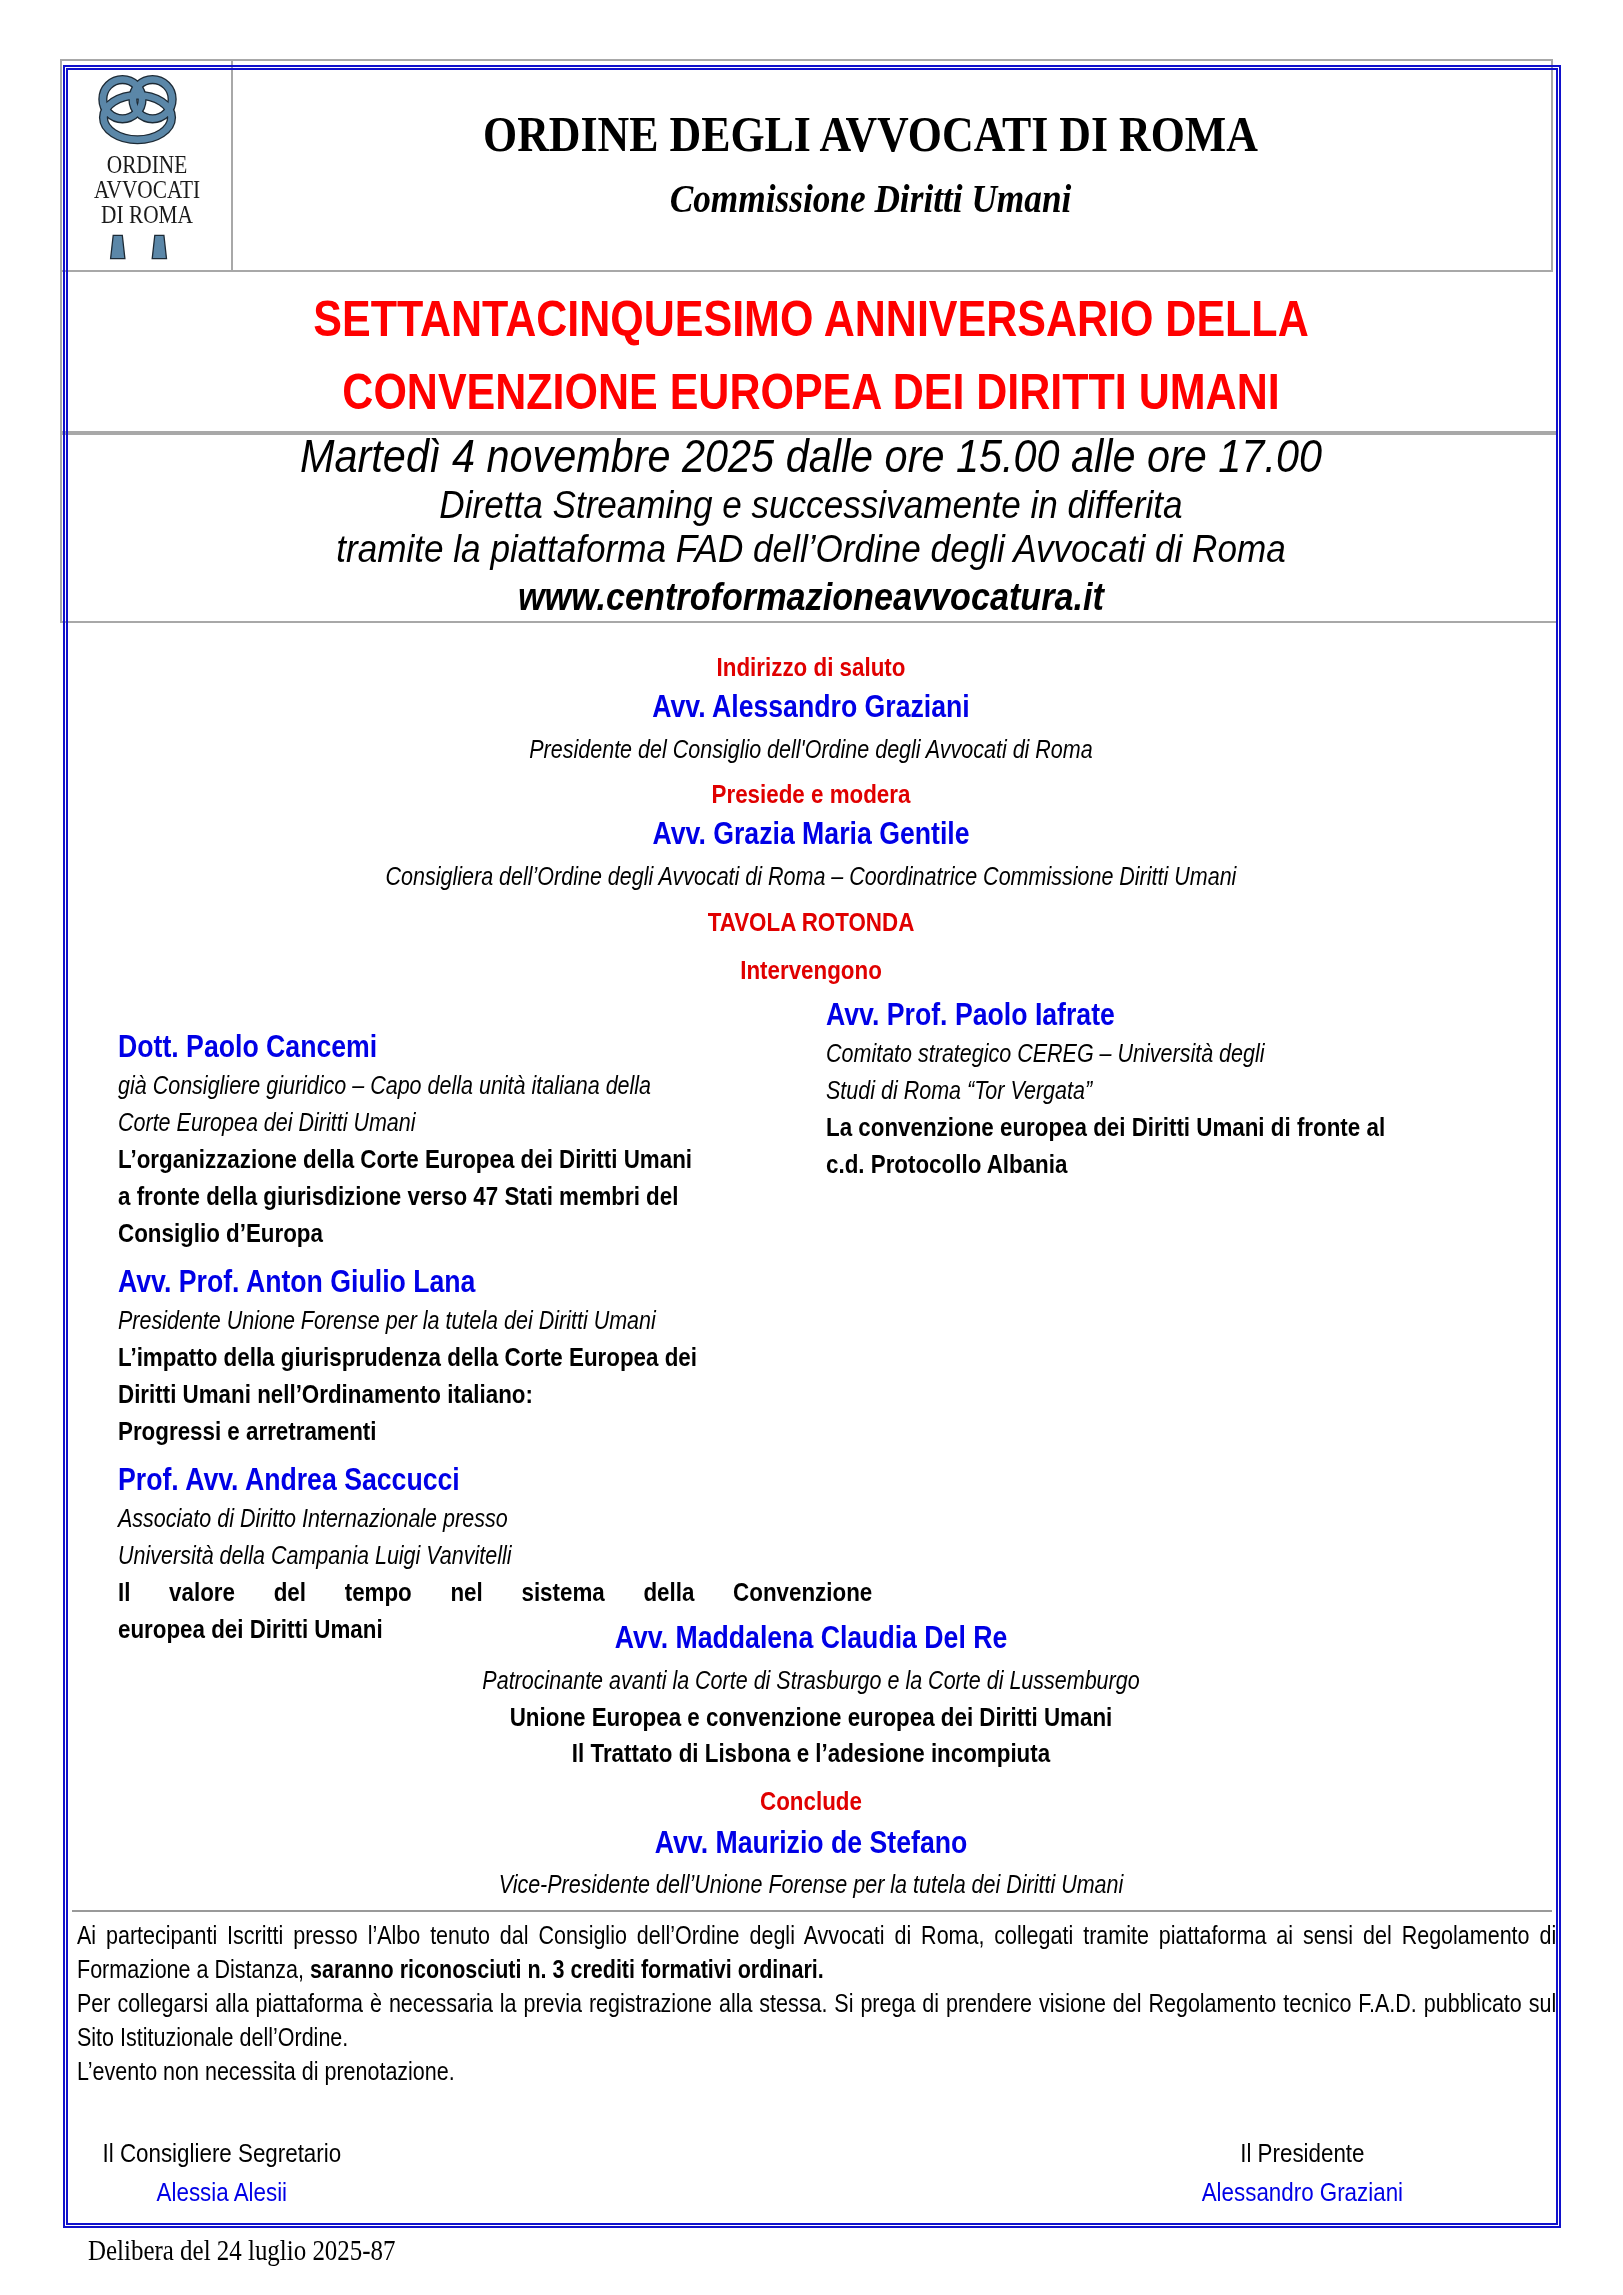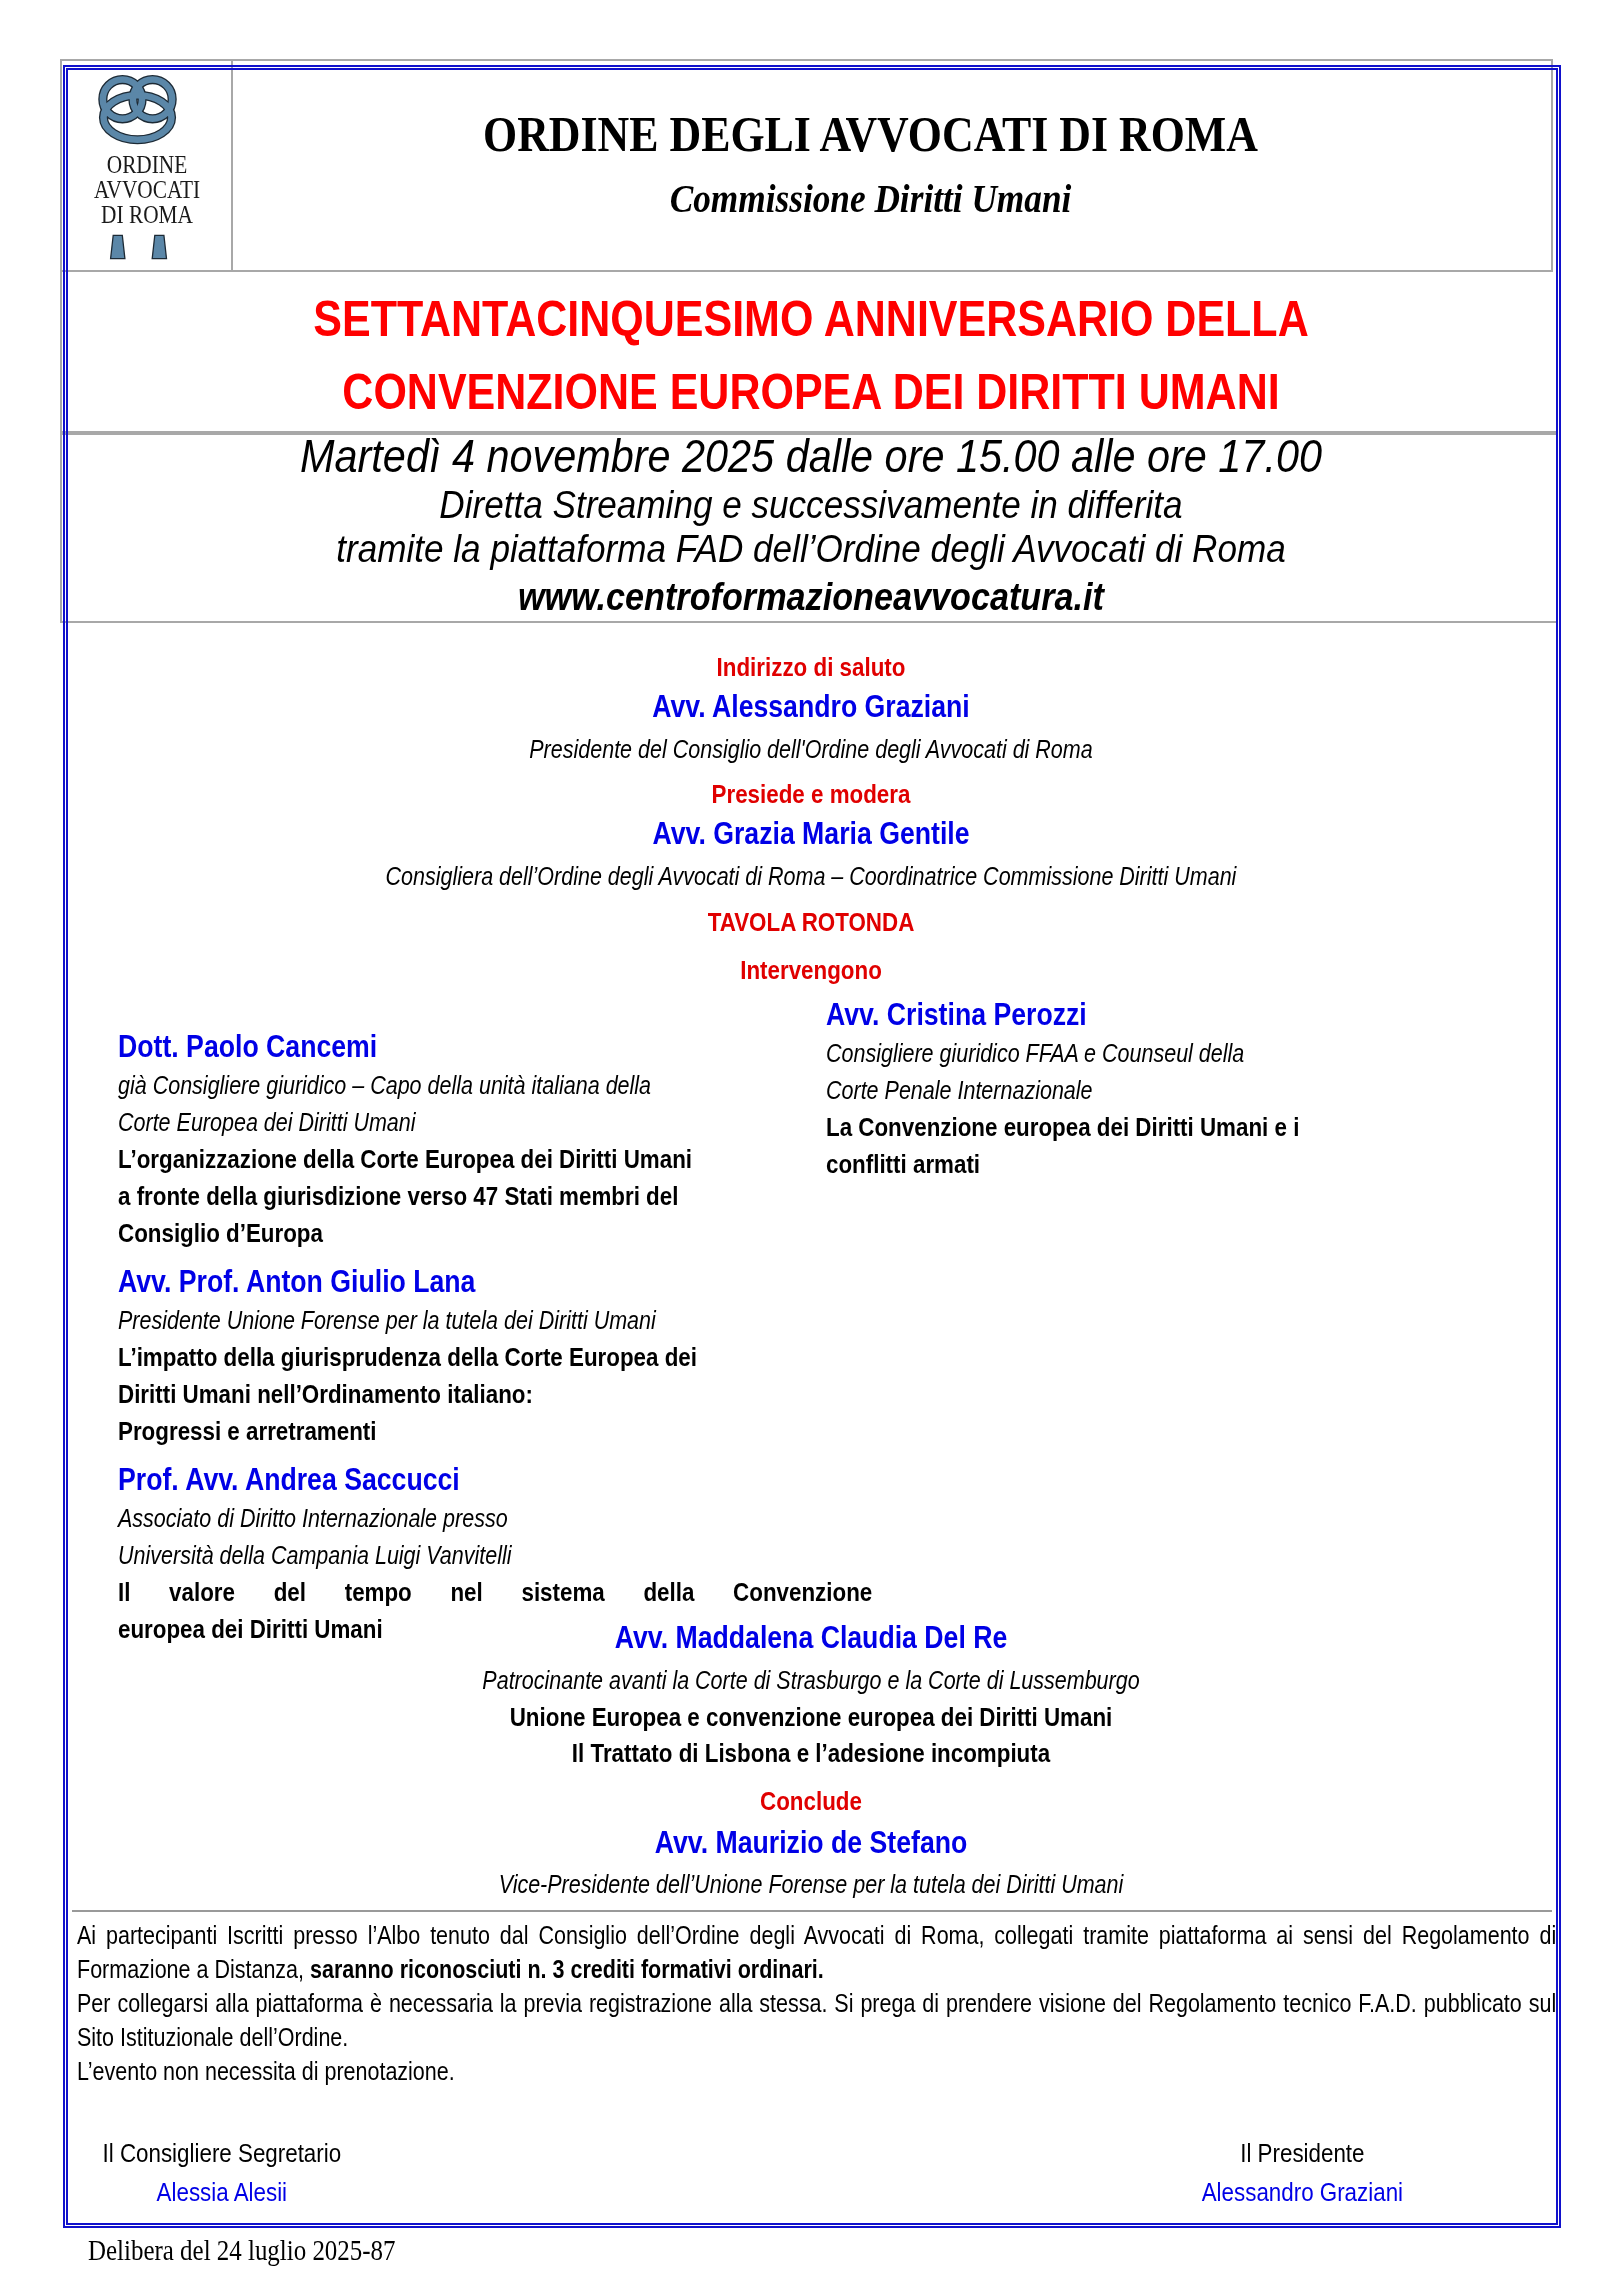--- a/index.html
+++ b/index.html
@@ -180,25 +180,25 @@
     <span class="nm">Prof. Avv. Andrea Saccucci</span>
     <span class="rl">Associato di Diritto Internazionale presso</span>
     <span class="rl">Università della Campania Luigi Vanvitelli</span>
     <span class="tp just" style="text-align-last: justify;">Il valore del tempo nel sistema della Convenzione</span>
     <span class="tp">europea dei Diritti Umani</span>
   </div>
 </div>
 
 <div class="col col-right">
   <div class="blk">
-    <span class="nm">Avv. Cristina Perozzi</span>
-    <span class="rl">Consigliere giuridico FFAA e Counseul della</span>
-    <span class="rl">Corte Penale Internazionale</span>
-    <span class="tp">La Convenzione europea dei Diritti Umani e i</span>
-    <span class="tp">conflitti armati</span>
+    <span class="nm">Avv. Prof. Paolo Iafrate</span>
+    <span class="rl">Comitato strategico CEREG – Università degli</span>
+    <span class="rl">Studi di Roma “Tor Vergata”</span>
+    <span class="tp">La convenzione europea dei Diritti Umani di fronte al</span>
+    <span class="tp">c.d. Protocollo Albania</span>
   </div>
 </div>
 
 <div class="c nm" style="top:1618px">Avv. Maddalena Claudia Del Re</div>
 <div class="c rl" style="top:1664px">Patrocinante avanti la Corte di Strasburgo e la Corte di Lussemburgo</div>
 <div class="c tp" style="top:1700px">Unione Europea e convenzione europea dei Diritti Umani</div>
 <div class="c tp" style="top:1736px">Il Trattato di Lisbona e l’adesione incompiuta</div>
 
 <div class="c lbl" style="top:1785px">Conclude</div>
 <div class="c nm" style="top:1823px">Avv. Maurizio de Stefano</div>

